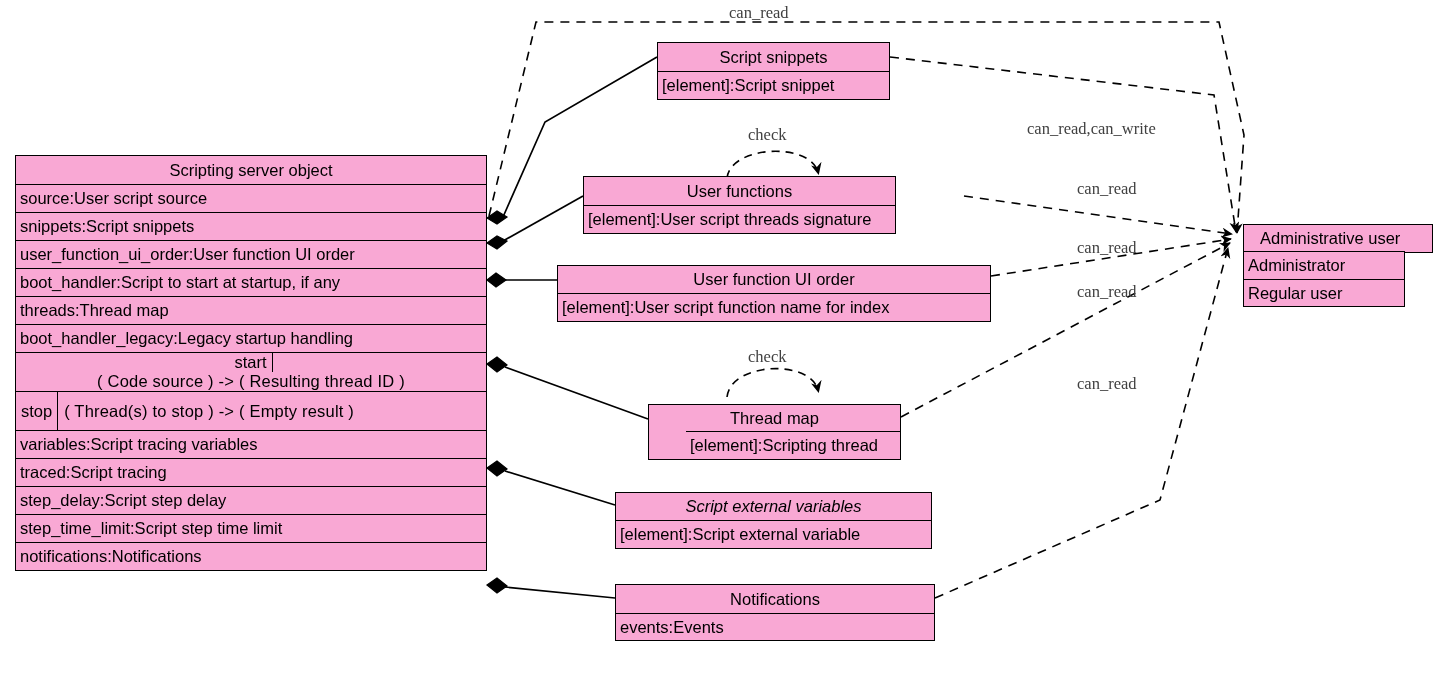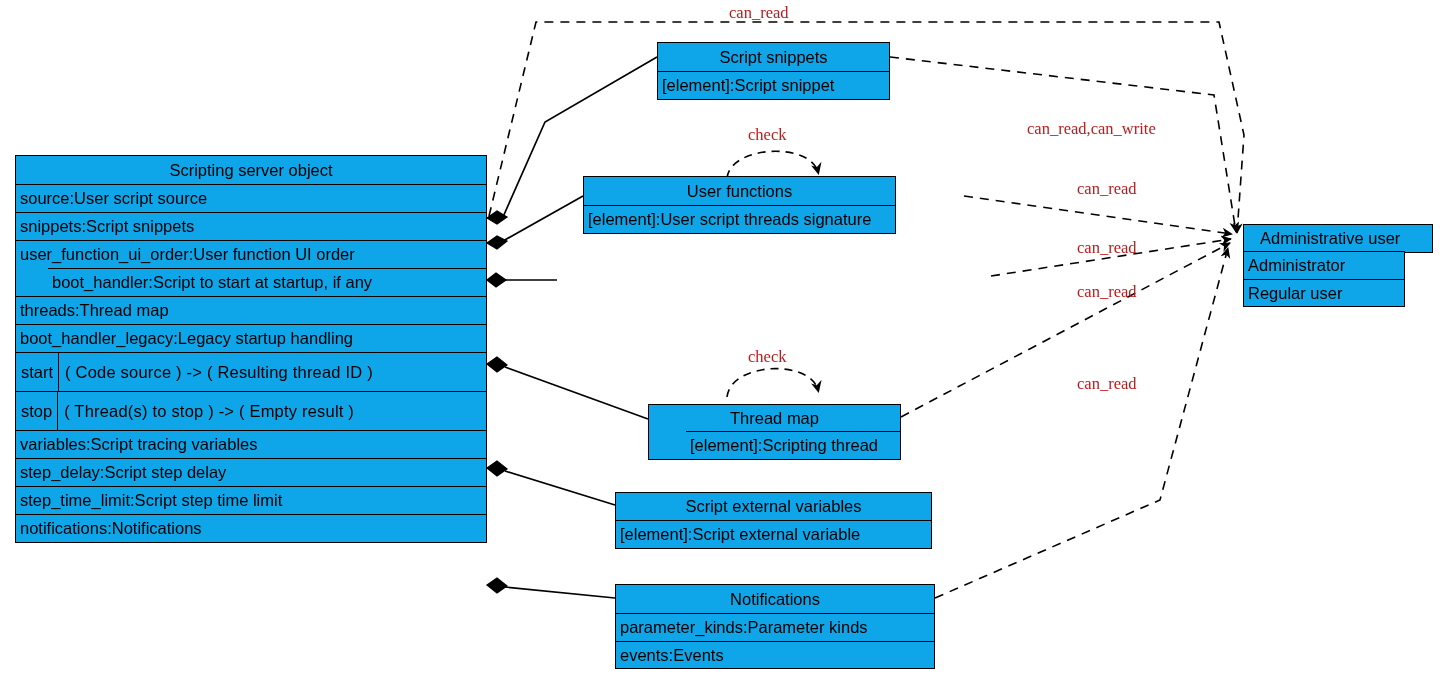--- a/index.html
+++ b/index.html
@@ -21,21 +21,21 @@
     left: 0;
     top: 0;
     width: 1449px;
     height: 679px;
     pointer-events: none;
   }
   .uml-box {
     position: absolute;
     box-sizing: border-box;
     border: 1.6px solid #000000;
-    background: #0ea5e9;
+    background: #f9a8d4;
     font-family: "Liberation Sans", sans-serif;
     font-size: 16.5px;
     color: #000000;
     line-height: 1;
   }
   .uml-row {
     box-sizing: border-box;
     border-top: 1.6px solid #000000;
     padding: 0 4px;
     display: flex;
@@ -61,21 +61,21 @@
     display: flex;
     align-items: center;
     height: 100%;
     white-space: nowrap;
     letter-spacing: 0.2px;
   }
   .edge-label {
     position: absolute;
     font-family: "Liberation Serif", serif;
     font-size: 16.5px;
-    color: #b91c1c;
+    color: #404040;
     white-space: nowrap;
     line-height: 1;
   }
 </style>
 </head>
 <body>
 
 <div id="canvas">
 
   <svg class="edges" viewBox="0 0 1449 679">
@@ -129,63 +129,67 @@
       <path d="M727,397 C731,362 810,359 818,390" marker-end="url(#selfArrow)"></path>
     </g>
   </svg>
 
   <div class="uml-box" id="main-class" style="left:15px; top:155px; width:472px;">
     <div class="uml-row row-title" style="height:28px;">Scripting server object</div>
 
     <div class="uml-row row-left" style="height:28px;">source:User script source</div>
     <div class="uml-row row-left" style="height:28px;">snippets:Script snippets</div>
     <div class="uml-row row-left" style="height:28px;">user_function_ui_order:User function UI order</div>
-    <div class="uml-row row-left" style="height:28px;margin-left:32px;">boot_handler:Script to start at startup, if any</div>
+    <div class="uml-row row-left" style="height:28px;">boot_handler:Script to start at startup, if any</div>
     <div class="uml-row row-left" style="height:28px;">threads:Thread map</div>
     <div class="uml-row row-left" style="height:28px;">boot_handler_legacy:Legacy startup handling</div>
 
-    <div class="uml-row op-row" style="height:39px;">
+    <div class="uml-row op-row" style="height:39px;flex-direction:column;">
       <span class="op-name">start</span>
       <span class="op-sig">(  Code source  )  -&gt; (  Resulting thread ID  )</span>
     </div>
     <div class="uml-row op-row" style="height:39px;">
       <span class="op-name">stop</span>
       <span class="op-sig">(   Thread(s) to stop  )   -&gt; (  Empty result  )</span>
     </div>
 
     <div class="uml-row row-left" style="height:28px;">variables:Script tracing variables</div>
+    <div class="uml-row row-left" style="height:28px;">traced:Script tracing</div>
     <div class="uml-row row-left" style="height:28px;">step_delay:Script step delay</div>
     <div class="uml-row row-left" style="height:28px;">step_time_limit:Script step time limit</div>
     <div class="uml-row row-left" style="height:28px;">notifications:Notifications</div>
   </div>
 
   <div class="uml-box" style="left:657px; top:42px; width:233px;">
     <div class="uml-row row-title" style="height:28px;">Script snippets</div>
     <div class="uml-row row-left" style="height:28px;">[element]:Script snippet</div>
   </div>
 
   <div class="uml-box" style="left:583px; top:176px; width:313px;">
     <div class="uml-row row-title" style="height:28px;">User functions</div>
     <div class="uml-row row-left" style="height:28px;">[element]:User script threads signature</div>
   </div>
 
+  <div class="uml-box" style="left:557px; top:265px; width:434px;">
+    <div class="uml-row row-title" style="height:27px;">User function UI order</div>
+    <div class="uml-row row-left" style="height:28px;">[element]:User script function name for index</div>
+  </div>
 
   <div class="uml-box" style="left:648px; top:404px; width:253px;">
     <div class="uml-row row-title" style="height:26px;">Thread map</div>
     <div class="uml-row row-left" style="height:28px;margin-left:37px;">[element]:Scripting thread</div>
   </div>
 
   <div class="uml-box" style="left:615px; top:492px; width:317px;">
-    <div class="uml-row row-title" style="height:27px;">Script external variables</div>
+    <div class="uml-row row-title" style="height:27px;font-style:italic;">Script external variables</div>
     <div class="uml-row row-left" style="height:28px;">[element]:Script external variable</div>
   </div>
 
   <div class="uml-box" style="left:615px; top:584px; width:320px;">
     <div class="uml-row row-title" style="height:28px;">Notifications</div>
-    <div class="uml-row row-left" style="height:28px;">parameter_kinds:Parameter kinds</div>
     <div class="uml-row row-left" style="height:27px;">events:Events</div>
   </div>
 
   <div class="uml-box" style="left:1243px; top:224px; width:190px;padding-left:12px;">
     <div class="uml-row row-left" style="height:27px;">Administrative user</div>
   </div>
   <div class="uml-box" style="left:1243px; top:251px; width:162px;">
     <div class="uml-row row-left" style="height:27px;">Administrator</div>
     <div class="uml-row row-left" style="height:27px;">Regular user</div>
   </div>

